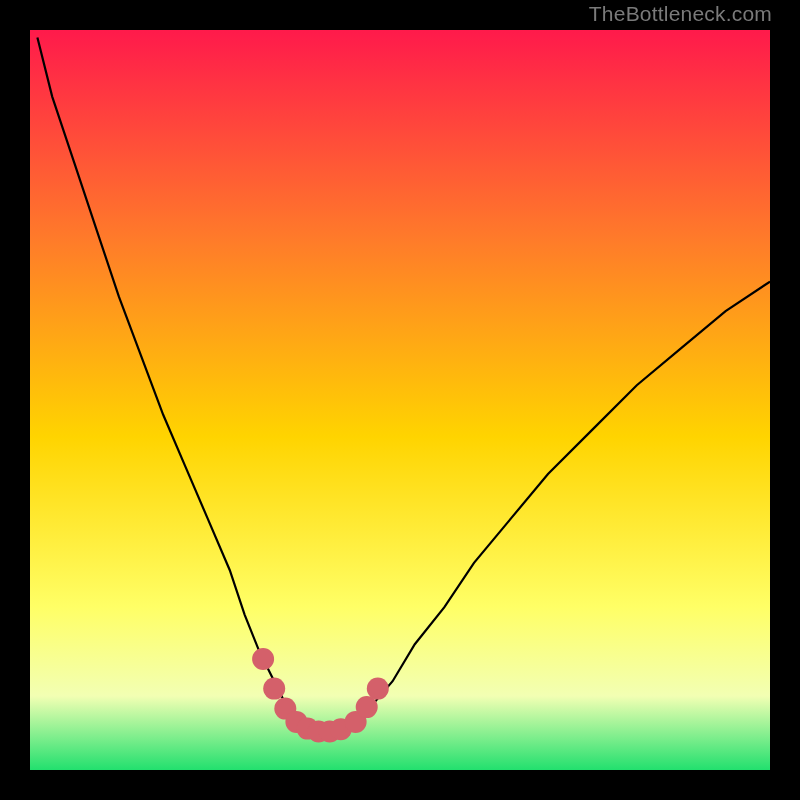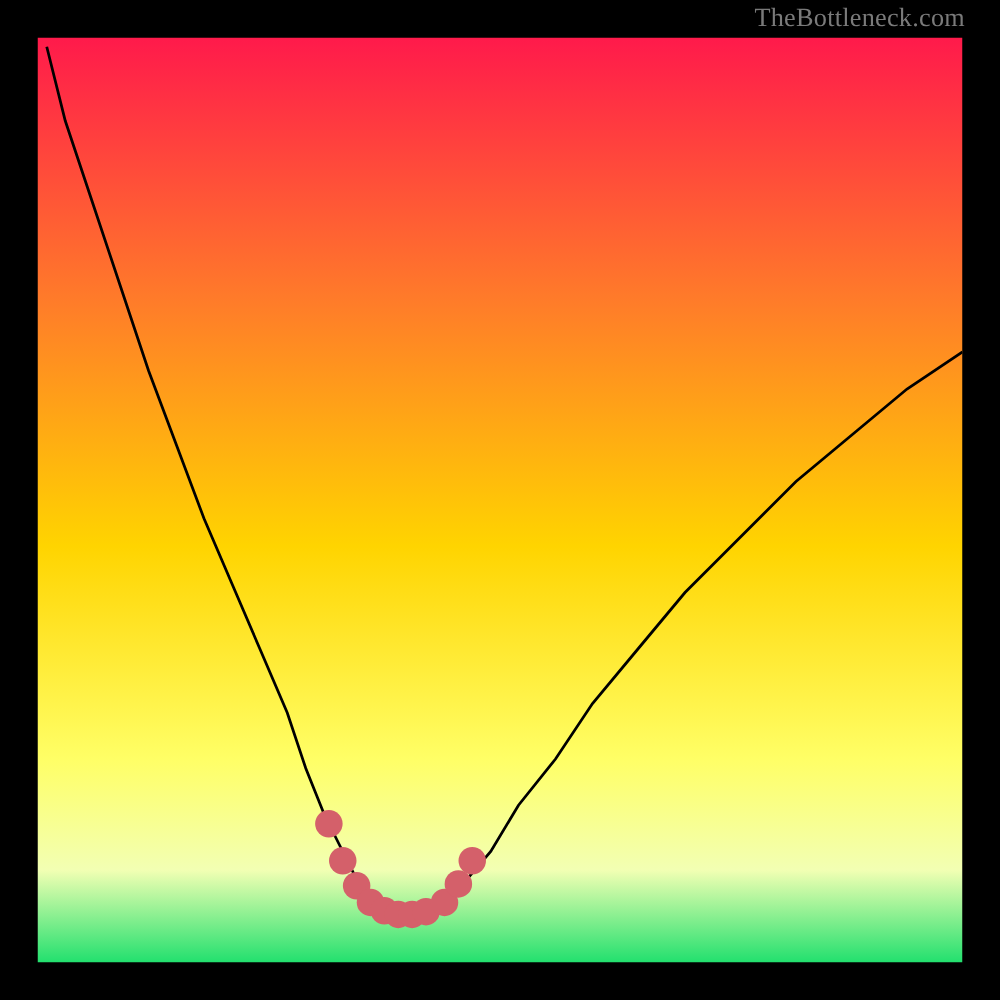--- a/index.html
+++ b/index.html
@@ -27,21 +27,20 @@
     height: 740px;
   }
   .watermark {
     position: absolute;
     top: 2px;
     right: 28px;
     color: #7a7a7a;
     font-size: 21px;
     font-weight: 500;
     letter-spacing: 0.2px;
-    font-family: Liberation Serif, serif;
   }
 </style>
 </head>
 <body>
 
 <div class="frame">
   <div class="plot-area">
     <svg id="chart-svg" width="740" height="740" viewBox="0 0 740 740">
       <defs>
         <linearGradient id="bg-grad" x1="0" y1="0" x2="0" y2="1">

